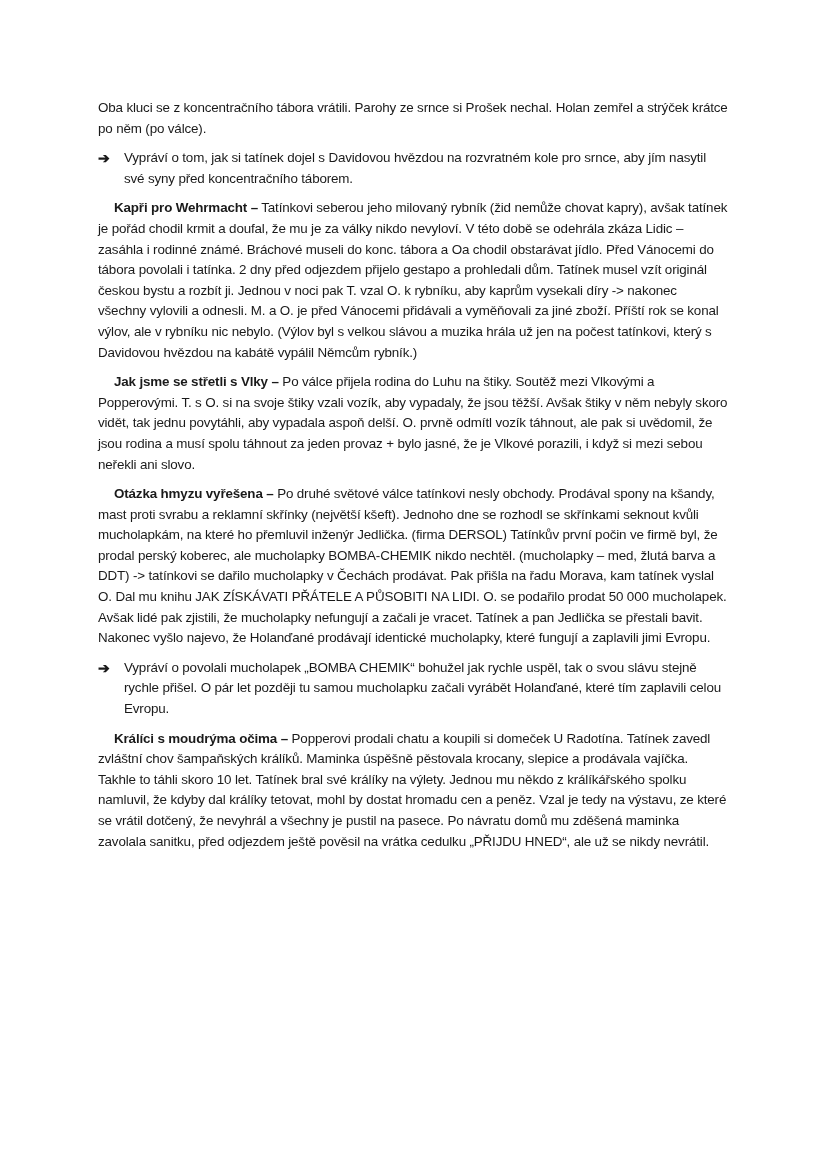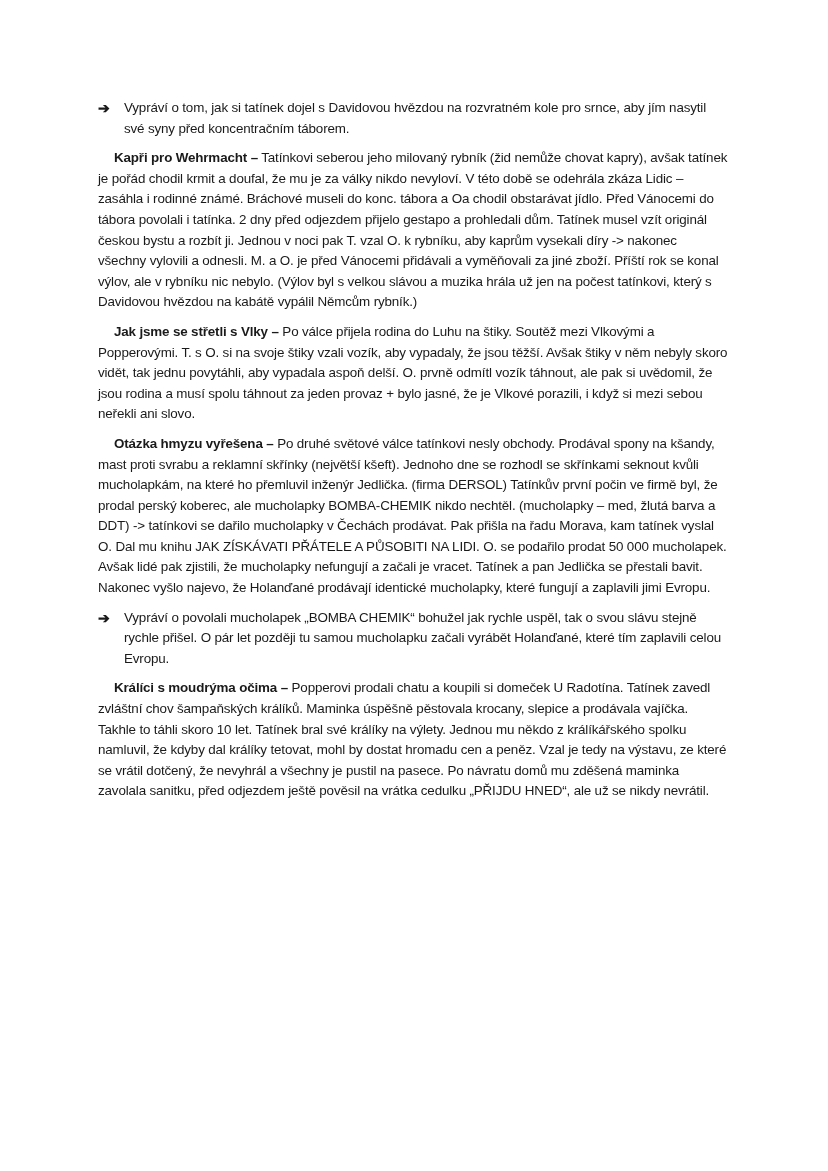--- a/index.html
+++ b/index.html
@@ -22,24 +22,27 @@
       width: 26px; flex: 0 0 26px;
       font-weight: bold; font-size: 14px;
     }
     .bullet .btext { flex: 1; }
   </style>
 </head>
 <body>
 
 <div class="page">
 
+  <p class="para">
+    <span>Oba kluci se z koncentračního tábora vrátili. Parohy ze srnce si Prošek nechal. Holan zemřel a strýček krátce po něm (po válce).</span>
+  </p>
 
   <div class="bullet">
     <span class="arrow">➔</span>
-    <span class="btext">Vypráví o tom, jak si tatínek dojel s Davidovou hvězdou na rozvratném kole pro srnce, aby jím nasytil své syny před koncentračním táborem.</span>
+    <span class="btext">Vypráví o tom, jak si tatínek dojel s Davidovou hvězdou na rozvratném kole pro srnce, aby jím nasytil své syny před koncentračního táborem.</span>
   </div>
 
   <p class="para">
     <b>Kapři pro Wehrmacht –</b><span> Tatínkovi seberou jeho milovaný rybník (žid nemůže chovat kapry), avšak tatínek je pořád chodil krmit a doufal, že mu je za války nikdo nevyloví. V této době se odehrála zkáza Lidic – zasáhla i rodinné známé. Bráchové museli do konc. tábora a Oa chodil obstarávat jídlo. Před Vánocemi do tábora povolali i tatínka. 2 dny před odjezdem přijelo gestapo a prohledali dům. Tatínek musel vzít originál českou bystu a rozbít ji. Jednou v noci pak T. vzal O. k rybníku, aby kaprům vysekali díry -&gt; nakonec všechny vylovili a odnesli. M. a O. je před Vánocemi přidávali a vyměňovali za jiné zboží. Příští rok se konal výlov, ale v rybníku nic nebylo. (Výlov byl s velkou slávou a muzika hrála už jen na počest tatínkovi, který s Davidovou hvězdou na kabátě vypálil Němcům rybník.)</span>
   </p>
 
   <p class="para">
     <b>Jak jsme se střetli s Vlky –</b><span> Po válce přijela rodina do Luhu na štiky. Soutěž mezi Vlkovými a Popperovými. T. s O. si na svoje štiky vzali vozík, aby vypadaly, že jsou těžší. Avšak štiky v něm nebyly skoro vidět, tak jednu povytáhli, aby vypadala aspoň delší. O. prvně odmítl vozík táhnout, ale pak si uvědomil, že jsou rodina a musí spolu táhnout za jeden provaz + bylo jasné, že je Vlkové porazili, i když si mezi sebou neřekli ani slovo.</span>
   </p>
 

